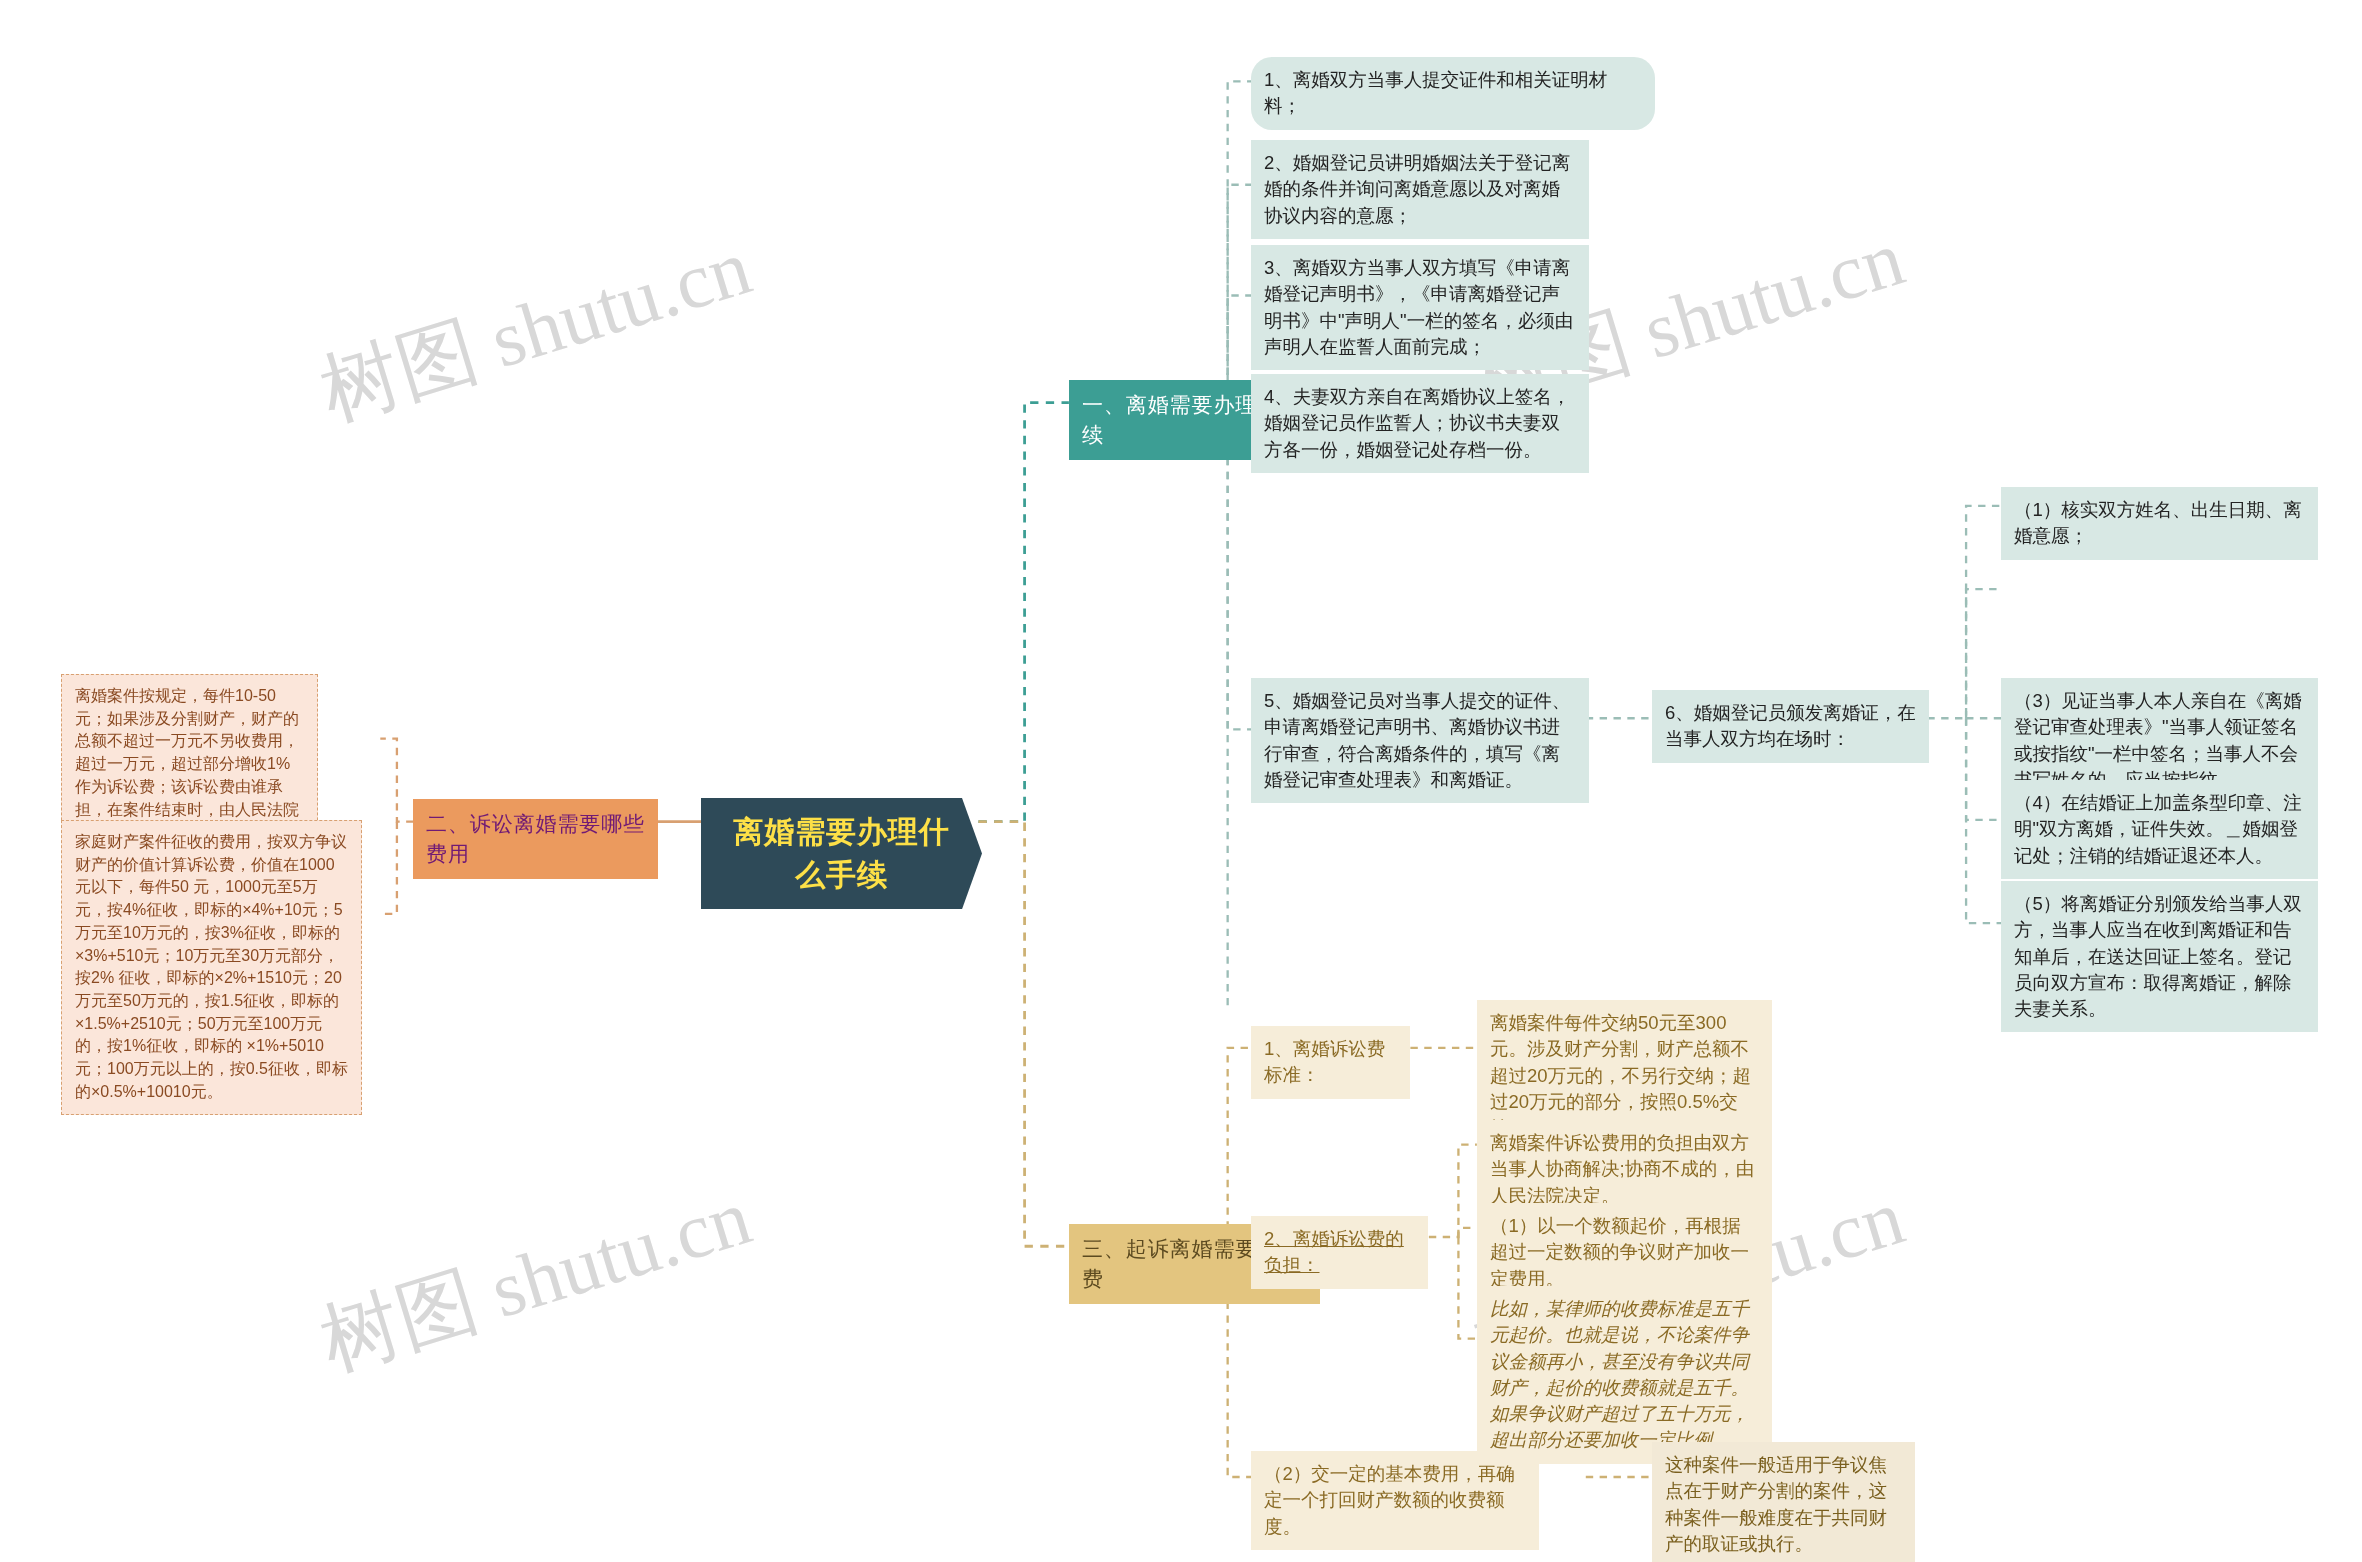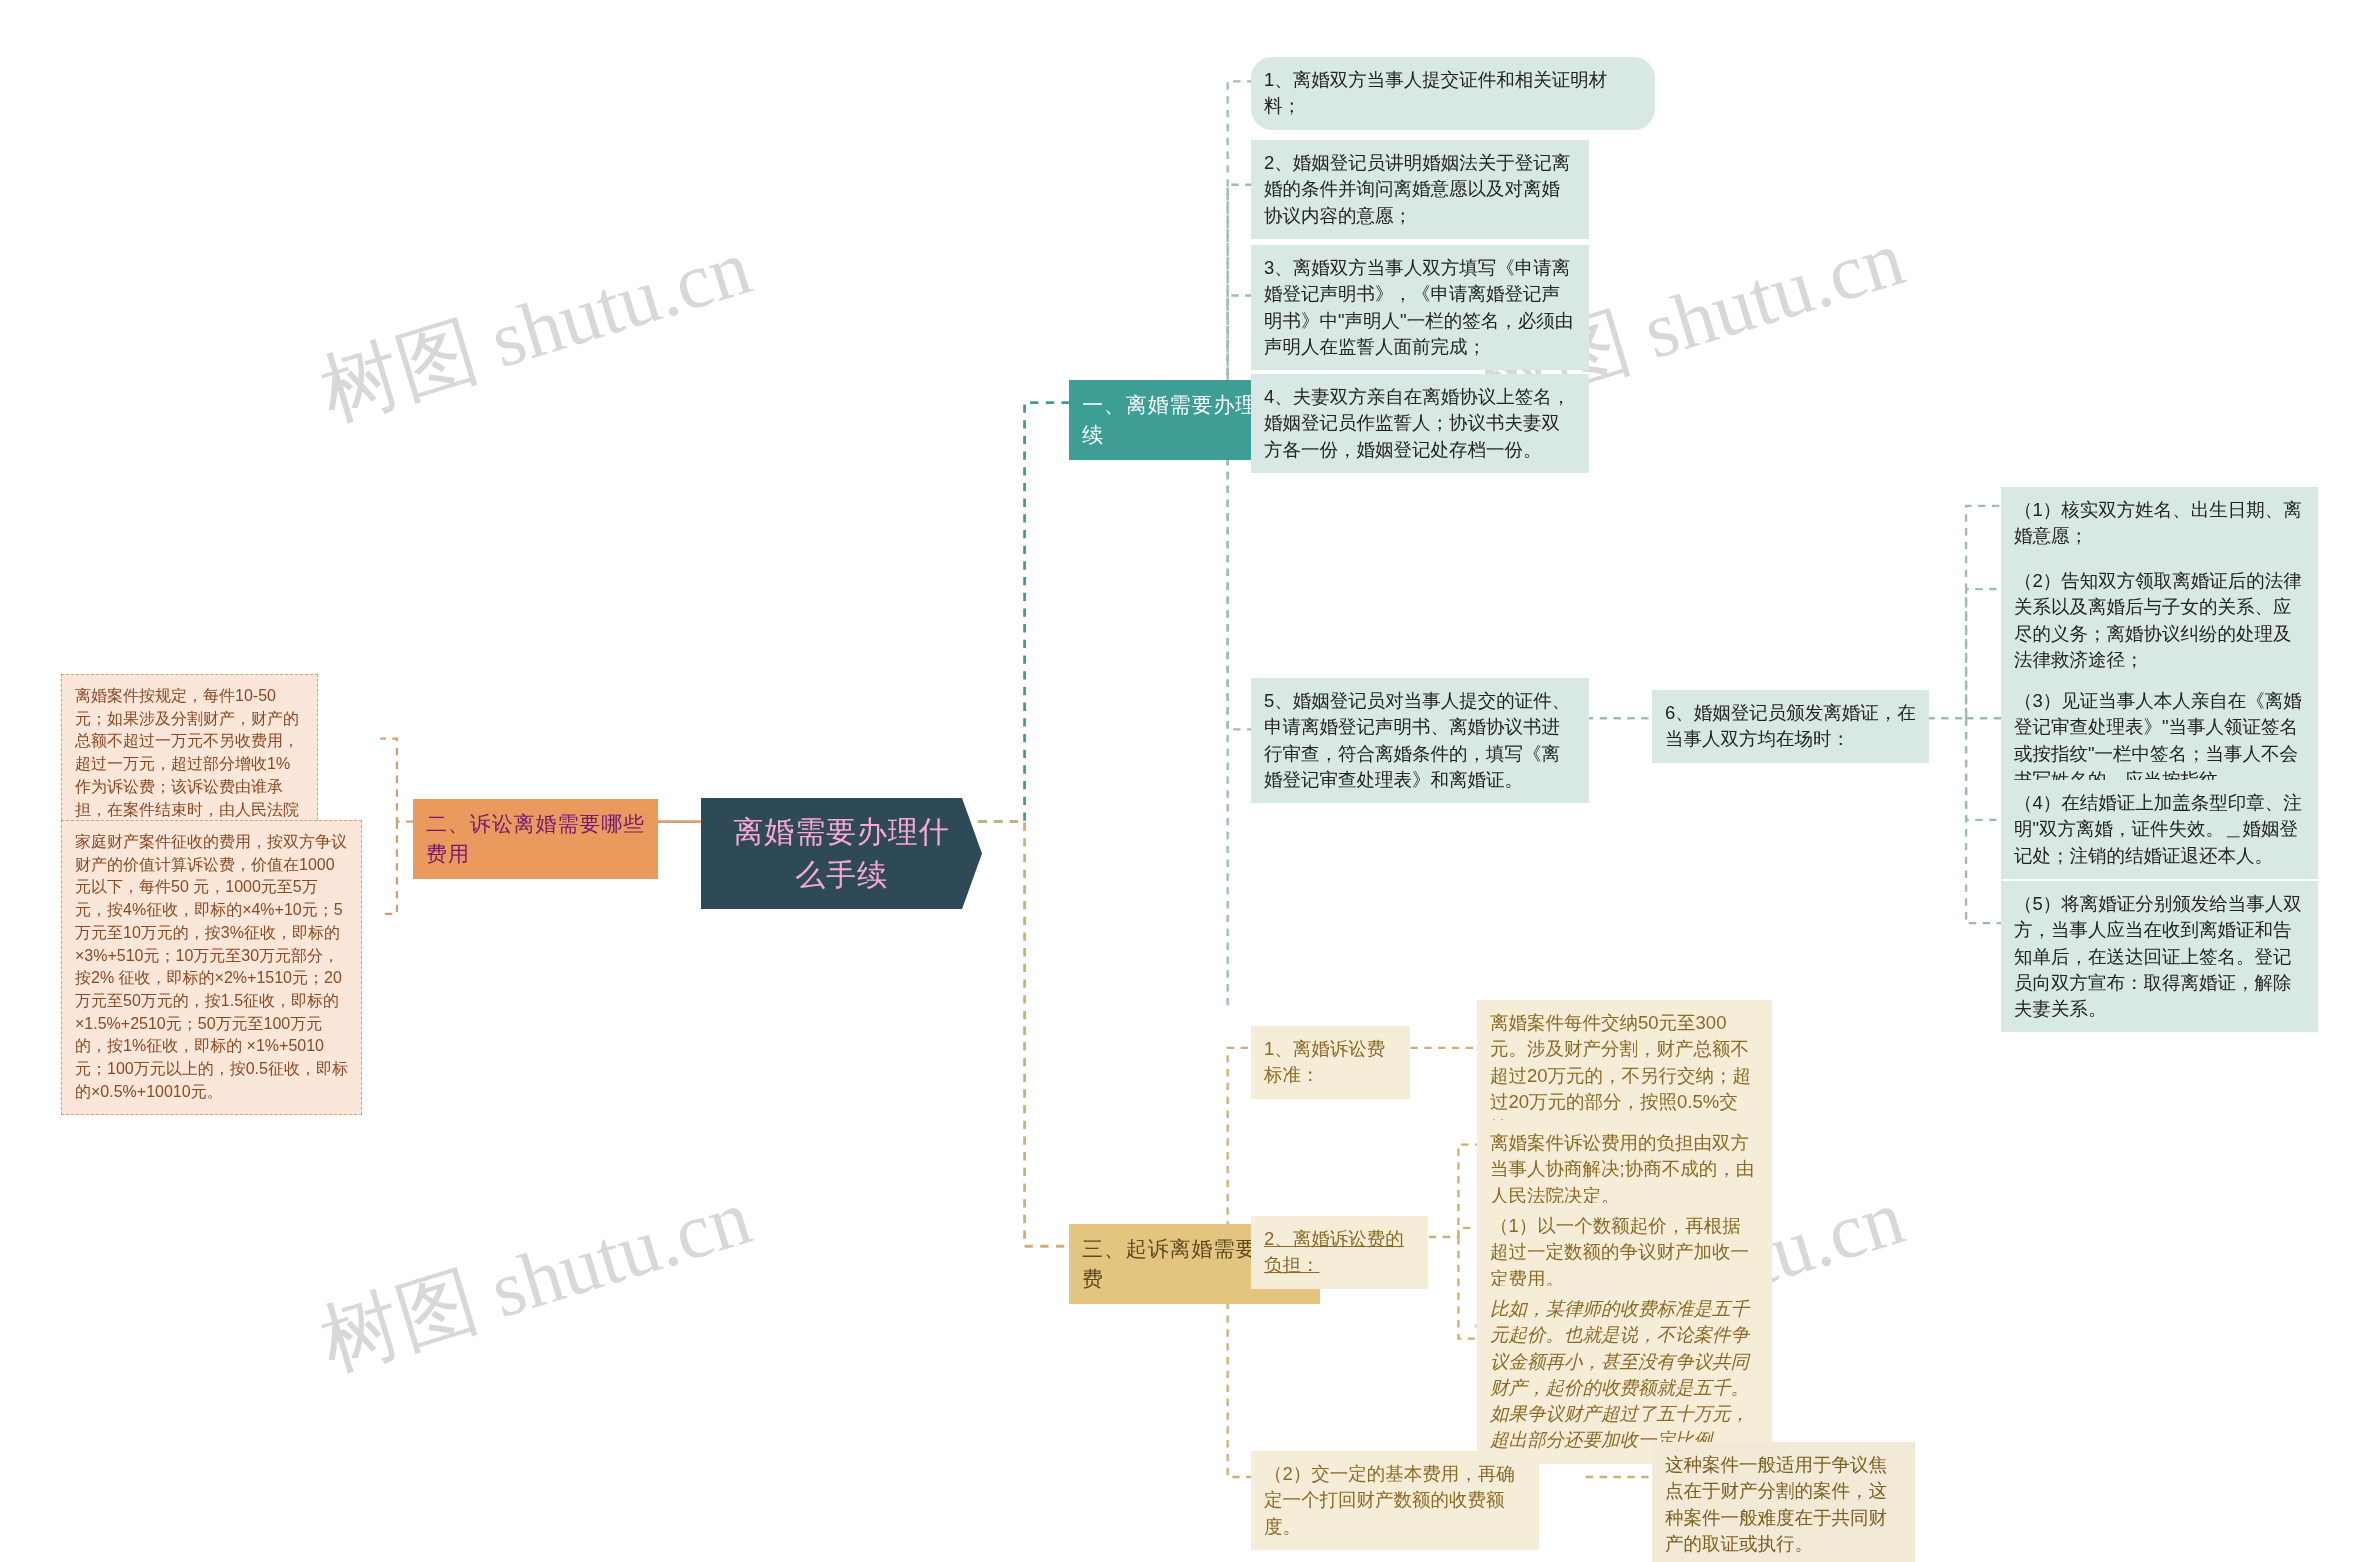--- a/index.html
+++ b/index.html
@@ -33,23 +33,23 @@
     z-index: 3;
     padding: 10px 13px;
     font-size: 18.5px;
     line-height: 1.42;
     white-space: pre-wrap;
     word-break: break-all;
   }
 
   .root {
     background: #2e4a58;
-    color: #f9a8d4;
+    color: #fde047;
     font-size: 30px;
-    font-weight: 400;
+    font-weight: 700;
     padding: 13px 24px;
     letter-spacing: 0.9px;
     text-align: center;
     clip-path: polygon(0 0, calc(100% - 20px) 0, 100% 50%, calc(100% - 20px) 100%, 0 100%);
   }
 
   .br1 { background: #3c9e94; color: #ffffff; font-size: 21px; font-weight: 400; letter-spacing: 0.9px; }
   .br2 { background: #eb9a5e; color: #701a75; font-size: 21px; letter-spacing: 0.9px; }
   .br3 { background: #e3c57f; color: #5c4a20; font-size: 21px; letter-spacing: 0.9px; }
 
@@ -113,21 +113,20 @@
   <div class="node br1" style="left:1069px; top:380px; width:277px;">一、离婚需要办理什么手续</div>
 
   <div class="node teal" style="left:1251px; top:57px; width:404px;border-radius:21px;">1、离婚双方当事人提交证件和相关证明材料；</div>
   <div class="node teal" style="left:1251px; top:140px; width:338px;">2、婚姻登记员讲明婚姻法关于登记离婚的条件并询问离婚意愿以及对离婚协议内容的意愿；</div>
   <div class="node teal" style="left:1251px; top:245px; width:338px;">3、离婚双方当事人双方填写《申请离婚登记声明书》，《申请离婚登记声明书》中"声明人"一栏的签名，必须由声明人在监誓人面前完成；</div>
   <div class="node teal" style="left:1251px; top:374px; width:338px;">4、夫妻双方亲自在离婚协议上签名，婚姻登记员作监誓人；协议书夫妻双方各一份，婚姻登记处存档一份。</div>
   <div class="node teal" style="left:1251px; top:678px; width:338px;">5、婚姻登记员对当事人提交的证件、申请离婚登记声明书、离婚协议书进行审查，符合离婚条件的，填写《离婚登记审查处理表》和离婚证。</div>
   <div class="node teal" style="left:1652px; top:690px; width:277px;">6、婚姻登记员颁发离婚证，在当事人双方均在场时：</div>
 
   <div class="node teal" style="left:2001px; top:487px; width:317px;">（1）核实双方姓名、出生日期、离婚意愿；</div>
-  <div class="node teal" style="left:2001px; top:558px; width:317px;">（2）告知双方领取离婚证后的法律关系以及离婚后与子女的关系、应尽的义务；离婚协议纠纷的处理及法律救济途径；</div>
   <div class="node teal" style="left:2001px; top:678px; width:317px;">（3）见证当事人本人亲自在《离婚登记审查处理表》"当事人领证签名或按指纹"一栏中签名；当事人不会书写姓名的，应当按指纹。</div>
   <div class="node teal" style="left:2001px; top:780px; width:317px;">（4）在结婚证上加盖条型印章、注明"双方离婚，证件失效。＿婚姻登记处；注销的结婚证退还本人。</div>
   <div class="node teal" style="left:2001px; top:881px; width:317px;">（5）将离婚证分别颁发给当事人双方，当事人应当在收到离婚证和告知单后，在送达回证上签名。登记员向双方宣布：取得离婚证，解除夫妻关系。</div>
 
   <div class="node br2" style="left:413px; top:799px; width:245px;">二、诉讼离婚需要哪些费用</div>
 
   <div class="node peach dashbox-o" style="left:61px; top:674px; width:257px; font-size:16px;">离婚案件按规定，每件10-50元；如果涉及分割财产，财产的总额不超过一万元不另收费用，超过一万元，超过部分增收1%作为诉讼费；该诉讼费由谁承担，在案件结束时，由人民法院确定。</div>
   <div class="node peach dashbox-o" style="left:61px; top:820px; width:301px; font-size:16px;">家庭财产案件征收的费用，按双方争议财产的价值计算诉讼费，价值在1000元以下，每件50 元，1000元至5万元，按4%征收，即标的×4%+10元；5万元至10万元的，按3%征收，即标的×3%+510元；10万元至30万元部分，按2% 征收，即标的×2%+1510元；20万元至50万元的，按1.5征收，即标的×1.5%+2510元；50万元至100万元的，按1%征收，即标的 ×1%+5010元；100万元以上的，按0.5征收，即标的×0.5%+10010元。</div>
 
   <div class="node br3" style="left:1069px; top:1224px; width:251px;">三、起诉离婚需要诉讼费</div>

